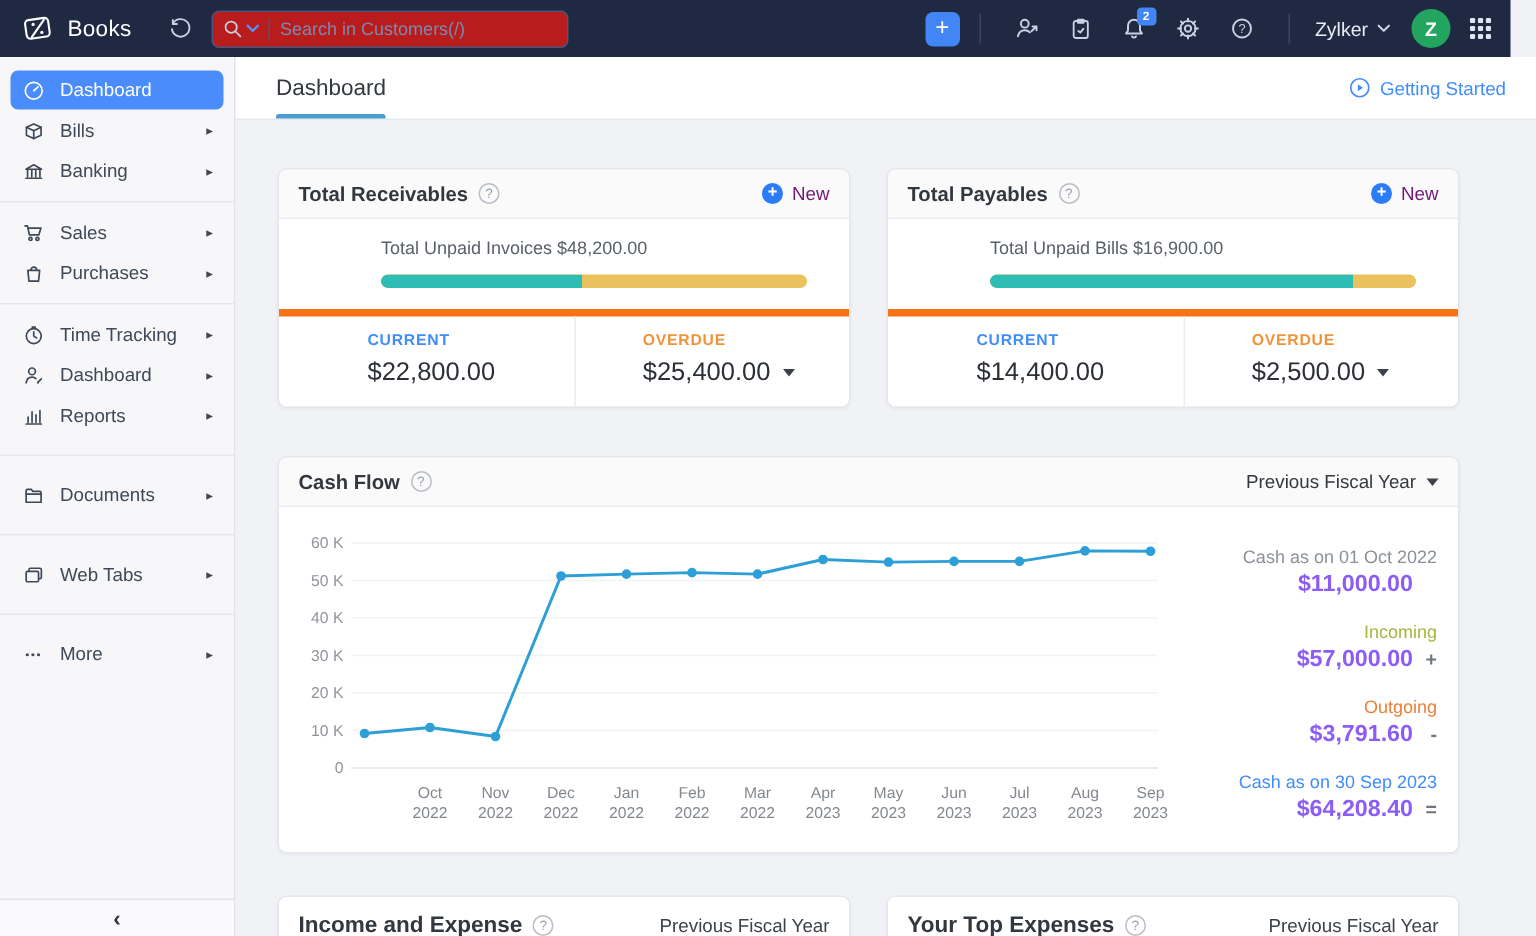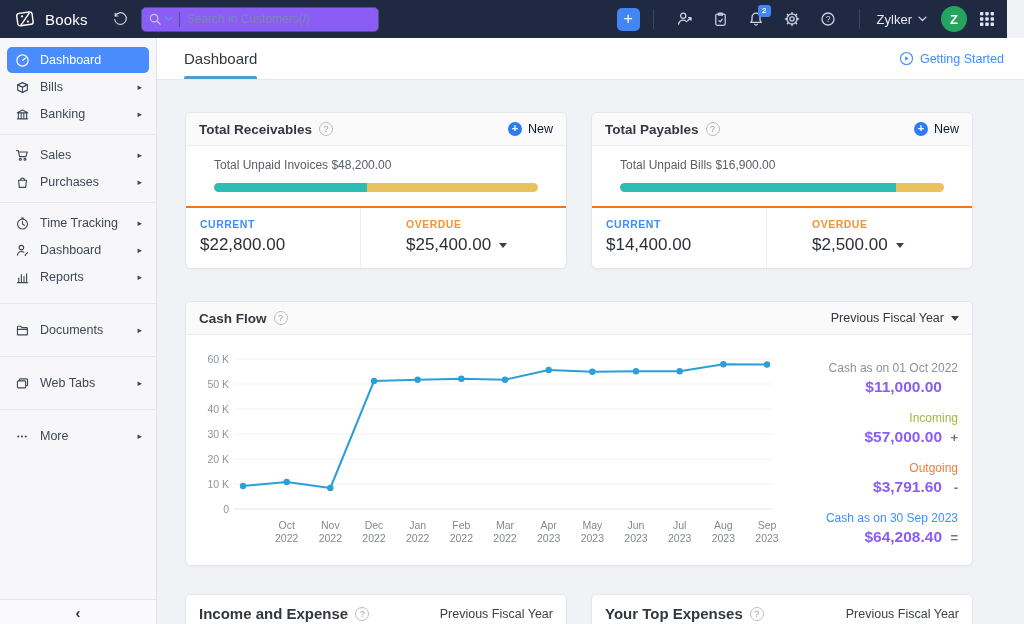--- a/index.html
+++ b/index.html
@@ -7,21 +7,21 @@
     font-family:"Liberation Sans", sans-serif; background:#f1f2f6; }
   .app { position:relative; width:1024px; height:624px; }
 
   
   .topbar { position:absolute; top:0; left:0; right:17px; height:38px;
     background:#1f2942; display:flex; align-items:center; padding:0 12px 0 14px; }
   .logo-wrap { display:flex; align-items:center; gap:9px; }
   .logo-wrap svg { display:block; }
   .app-name { color:#fff; font-size:15px; font-weight:500; letter-spacing:.2px; }
   .tb-history { margin-left:24px; display:flex; align-items:center; cursor:pointer; }
-  .searchbox { margin-left:12px; width:238px; height:25px; background:#8b5cf6;
+  .searchbox { margin-left:12px; width:238px; height:25px; background:#b91c1c;
     border:1px solid #4a5579; border-radius:5px; display:flex; align-items:center; padding:0 6px; }
   .searchbox .mag { display:flex; align-items:center; }
   .searchbox .sch-caret { margin-left:2px; display:flex; align-items:center; }
   .searchbox .divline { width:1px; height:15px; background:#4a5579; margin:0 7px 0 6px; }
   .searchbox input { flex:1; background:transparent; border:none; outline:none;
     color:#dfe5f2; font-size:12px; font-family:"Liberation Sans",sans-serif; }
   .searchbox input::placeholder { color:#7c89ae; }
   .tb-right { margin-left:auto; display:flex; align-items:center; }
   .plus-btn { width:23px; height:23px; border-radius:5px; background:#4285f4; color:#fff;
     font-size:16px; line-height:21px; text-align:center; cursor:pointer; font-weight:500; }
@@ -76,27 +76,27 @@
   .stat-card { width:382px; }
   .card-head { height:33px; background:#fafafb; border-bottom:1px solid #ededf1;
     display:flex; align-items:center; padding:0 13px; }
   .card-title { font-size:13.5px; color:#33383f; font-weight:700; }
   .qmark { width:14px; height:14px; border-radius:50%; border:1px solid #b9bdc6;
     color:#989ea9; font-size:9px; line-height:12px; text-align:center; margin-left:7px;
     flex:none; cursor:pointer; }
   .new-btn { margin-left:auto; display:flex; align-items:center; gap:6px; cursor:pointer; }
   .new-btn .pluscirc { width:14px; height:14px; border-radius:50%; background:#2b7cf7;
     color:#fff; font-size:11px; line-height:13px; text-align:center; font-weight:700; }
-  .new-btn .nlabel { font-size:12.5px; color:#0f172a; }
-  .stat-body { padding:12px 28px 14px; }
+  .new-btn .nlabel { font-size:12.5px; color:#701a75; }
+  .stat-body { padding:12px 28px 14px;margin-left:40px; }
   .stat-summary { font-size:12px; color:#5a6069; }
   .pbar { margin-top:11px; height:9px; border-radius:5px; background:#e9c15d;
     overflow:hidden; }
   .pbar .bar-done { height:100%; background:#2ebdb4; border-radius:5px 0 0 5px; }
-  .stat-foot { border-top:2px solid #f97316; display:flex; }
+  .stat-foot { border-top:5px solid #f97316; display:flex;padding-left:45px; }
   .stat-col { flex:1; padding:10px 14px 13px; }
   .stat-col + .stat-col { border-left:1px solid #ededf1; padding-left:45px; }
   .stat-label { font-size:10.5px; font-weight:700; letter-spacing:.5px; }
   .stat-label.cur { color:#408dfb; }
   .stat-label.ovd { color:#ef9439; }
   .stat-amt { margin-top:5px; font-size:17px; color:#2b2f36; font-weight:500;
     display:flex; align-items:center; gap:8px; }
   .caret-down { width:0; height:0; border-left:4px solid transparent;
     border-right:4px solid transparent; border-top:5px solid #3c4048;
     display:inline-block; cursor:pointer; }

